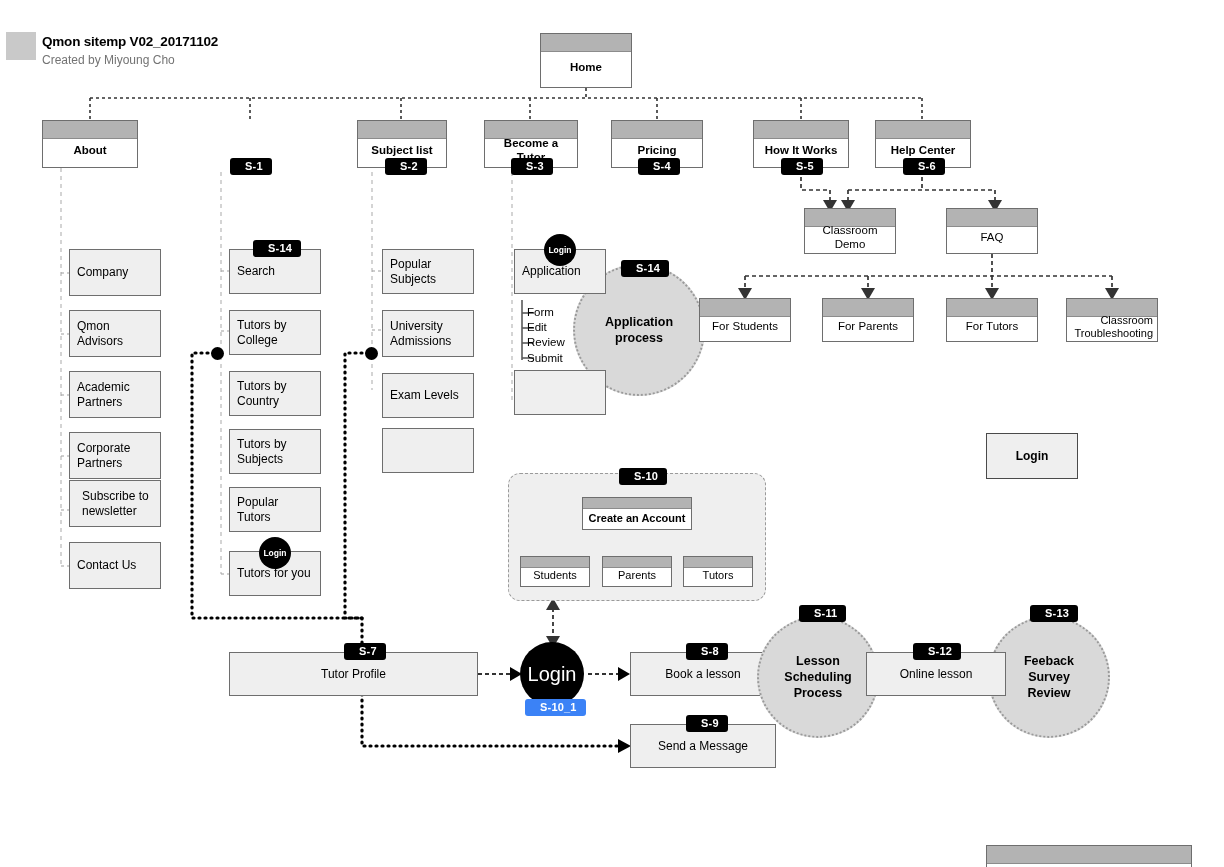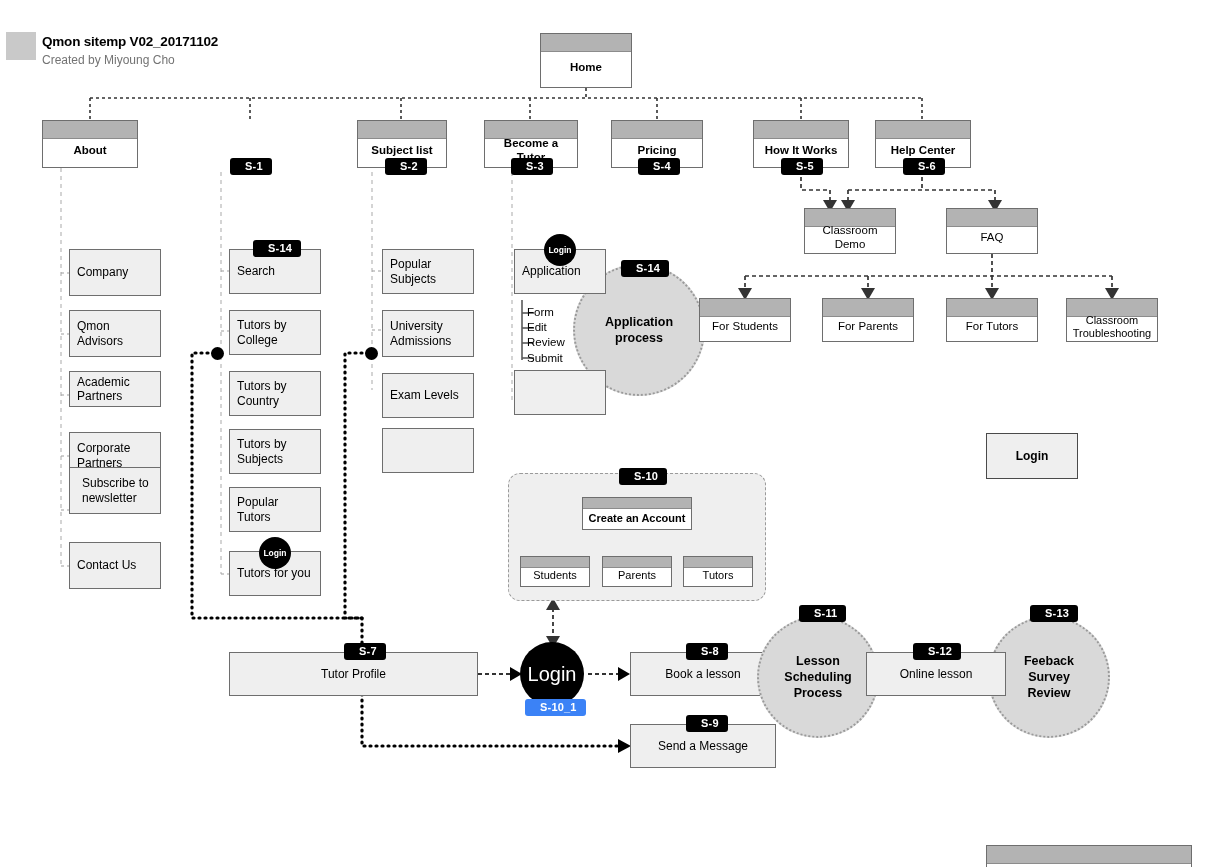--- a/index.html
+++ b/index.html
@@ -373,27 +373,27 @@
     <span class="lbl">Help Center</span>
   </div>
   <div class="badge" style="left:903px;top:158px;">S-6</div>
 
   <div class="plain" style="left:69px;top:249px;width:92px;height:47px;">
     <span>Company</span>
   </div>
   <div class="plain" style="left:69px;top:310px;width:92px;height:47px;">
     <span>Qmon Advisors</span>
   </div>
-  <div class="plain" style="left:69px;top:371px;width:92px;height:36px;">
+  <div class="plain" style="left:69px;top:371px;width:92px;height:47px;">
     <span>Academic Partners</span>
   </div>
   <div class="plain" style="left:69px;top:432px;width:92px;height:47px;">
     <span>Corporate Partners</span>
   </div>
-  <div class="plain" style="left:69px;top:467px;width:92px;height:47px;padding-left:12px;">
+  <div class="plain" style="left:69px;top:480px;width:92px;height:47px;padding-left:12px;">
     <span>Subscribe to newsletter</span>
   </div>
   <div class="plain" style="left:69px;top:542px;width:92px;height:47px;">
     <span>Contact Us</span>
   </div>
 
   <div class="plain" style="left:229px;top:249px;width:92px;height:45px;">
     <span>Search</span>
   </div>
   <div class="badge" style="left:253px;top:240px;">S-14</div>
@@ -471,21 +471,21 @@
   <div class="node" style="left:822px;top:298px;width:92px;height:44px;">
     <span class="cap"></span>
     <span class="lbl">For Parents</span>
   </div>
   <div class="node" style="left:946px;top:298px;width:92px;height:44px;">
     <span class="cap"></span>
     <span class="lbl">For Tutors</span>
   </div>
   <div class="node" style="left:1066px;top:298px;width:92px;height:44px;font-size:11px;">
     <span class="cap"></span>
-    <span class="lbl" style="">Classroom Troubleshooting</span>
+    <span class="lbl" style="text-align:right;">Classroom Troubleshooting</span>
   </div>
 
   <div class="plain ctr bold" style="left:986px;top:433px;width:92px;height:46px;border-color:#4a4a4a;">
     <span>Login</span>
   </div>
 
   <div id="group-s10"></div>
   <div class="badge" style="left:619px;top:468px;">S-10</div>
 
   <div class="node bold" style="left:582px;top:497px;width:110px;height:33px;z-index:6;font-size:11px;">

